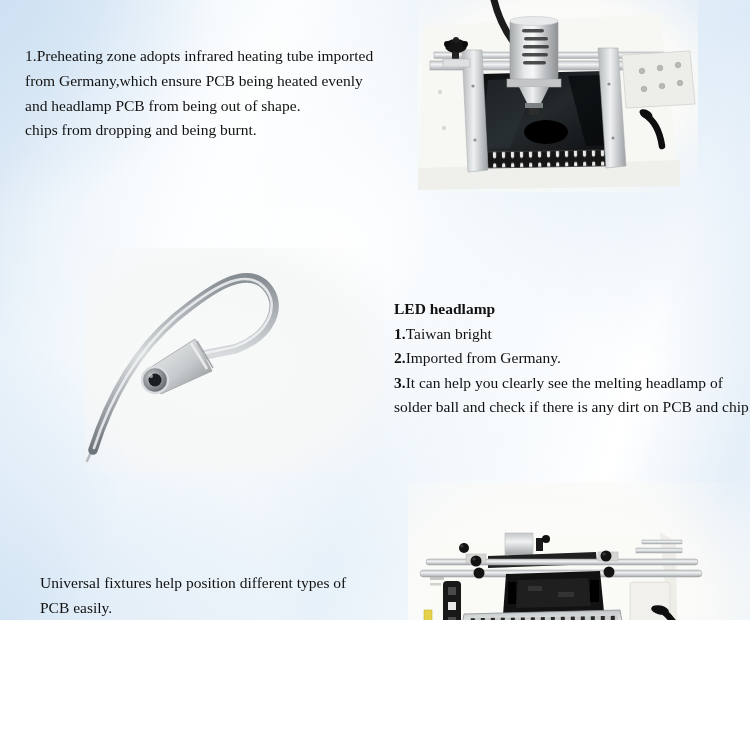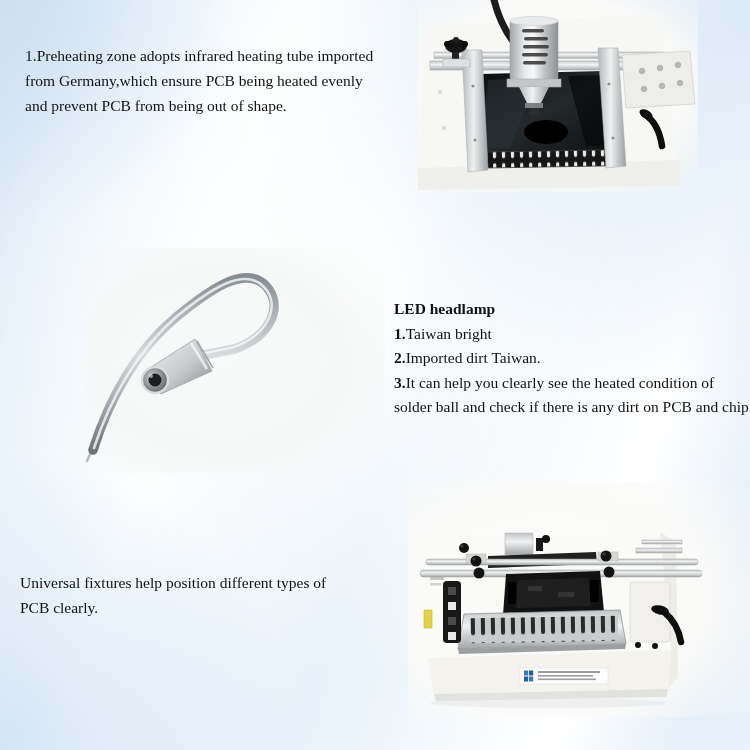--- a/index.html
+++ b/index.html
@@ -1,47 +1,48 @@
 <!DOCTYPE html>
 <html><head>
 <meta charset="utf-8">
 <style>
   html,body{margin:0;padding:0;}
   body{width:750px;height:750px;}
   .canvas{
-    position:relative;width:750px;height:750px;overflow:hidden;
+    position:relative;width:750px;height:620px;overflow:hidden;
     font-family:"Liberation Serif", serif;color:#111;
     background:
       radial-gradient(circle at 0% 0%, rgba(205,224,242,.9) 0%, rgba(205,224,242,0) 22%),
       radial-gradient(circle at 0% 100%, rgba(206,225,243,.85) 0%, rgba(206,225,243,0) 28%),
       radial-gradient(circle at 100% 2%, rgba(217,232,246,.9) 0%, rgba(217,232,246,0) 38%),
       radial-gradient(ellipse at 45% 40%, rgba(255,255,255,.95) 0%, rgba(255,255,255,0) 60%),
       linear-gradient(108deg,#d6e5f3 0%,#eaf3fa 13%,#fbfdfe 30%,#f0f6fb 42%,#e7f1f9 54%,#f2f8fc 66%,#ffffff 80%,#e5eff8 93%,#e9f2fa 100%);
   }
   .textblock{position:absolute;font-size:15.5px;line-height:24.8px;white-space:nowrap;}
   .line{height:24.8px;}
   #tb-preheating{left:25px;top:44px;}
   #tb-headlamp{left:394px;top:297px;line-height:24.6px;}
   #tb-headlamp .line{height:24.6px;}
-  #tb-fixtures{left:20px;top:570px;line-height:25px;}
+  #tb-fixtures{left:40px;top:570px;line-height:25px;}
   #tb-fixtures .line{height:25px;}
   .heading{font-weight:bold;}
   .num{font-weight:bold;}
   .photo{position:absolute;}
   .photo svg{display:block;width:100%;height:100%;}
 </style>
 </head>
 <body>
 
 <div class="canvas">
 
   <div class="textblock" id="tb-preheating">
     <div class="line">1.Preheating zone adopts infrared heating tube imported</div>
     <div class="line">from Germany,which ensure PCB being heated evenly</div>
-    <div class="line">and prevent PCB from being out of shape.</div>
+    <div class="line">and headlamp PCB from being out of shape.</div>
+    <div class="line">chips from dropping and being burnt.</div>
   </div>
 
   <div class="photo" style="left:418px;top:0;width:280px;height:192px;" role="img" aria-label="bga-rework-station-heating-head-and-ceramic-glass-photo">
     <svg viewBox="0 0 280 192" xmlns="http://www.w3.org/2000/svg">
       <defs>
         <radialGradient id="bgA" cx="0.5" cy="0.45" r="0.72">
           <stop offset="0%" stop-color="#fbfbfa"></stop>
             <stop offset="62%" stop-color="#fafaf8"></stop>
           <stop offset="100%" stop-color="#fafaf8" stop-opacity="0"></stop>
         </radialGradient>
@@ -177,28 +178,28 @@
         <circle cx="70" cy="132" r="13" fill="url(#lensB)" stroke="#dadddf" stroke-width="2.4"></circle>
         <circle cx="70" cy="132" r="6.5" fill="#1b1e21"></circle>
         <circle cx="66" cy="128" r="2" fill="#e9eaea" opacity="0.6"></circle>
       </g>
     </svg>
   </div>
 
   <div class="textblock" id="tb-headlamp">
     <div class="line heading">LED headlamp</div>
     <div class="line"><span class="num">1.</span><span>Taiwan bright</span></div>
-    <div class="line"><span class="num">2.</span><span>Imported dirt Taiwan.</span></div>
-    <div class="line"><span class="num">3.</span><span>It can help you clearly see the heated condition of</span></div>
+    <div class="line"><span class="num">2.</span><span>Imported from Germany.</span></div>
+    <div class="line"><span class="num">3.</span><span>It can help you clearly see the melting headlamp of</span></div>
     <div class="line">solder ball and check if there is any dirt on PCB and chip.</div>
   </div>
 
   <div class="textblock" id="tb-fixtures">
     <div class="line">Universal fixtures help position different types of</div>
-    <div class="line">PCB clearly.</div>
+    <div class="line">PCB easily.</div>
   </div>
 
   <div class="photo" style="left:408px;top:482px;width:342px;height:235px;" role="img" aria-label="machine-base-universal-pcb-fixtures-photo">
     <svg viewBox="0 0 342 235" xmlns="http://www.w3.org/2000/svg">
       <defs>
         <radialGradient id="bgC" cx="0.42" cy="0.5" r="0.75">
           <stop offset="0%" stop-color="#fcfcfb"></stop>
             <stop offset="58%" stop-color="#fafaf8"></stop>
           <stop offset="100%" stop-color="#fafaf8" stop-opacity="0"></stop>
         </radialGradient>

